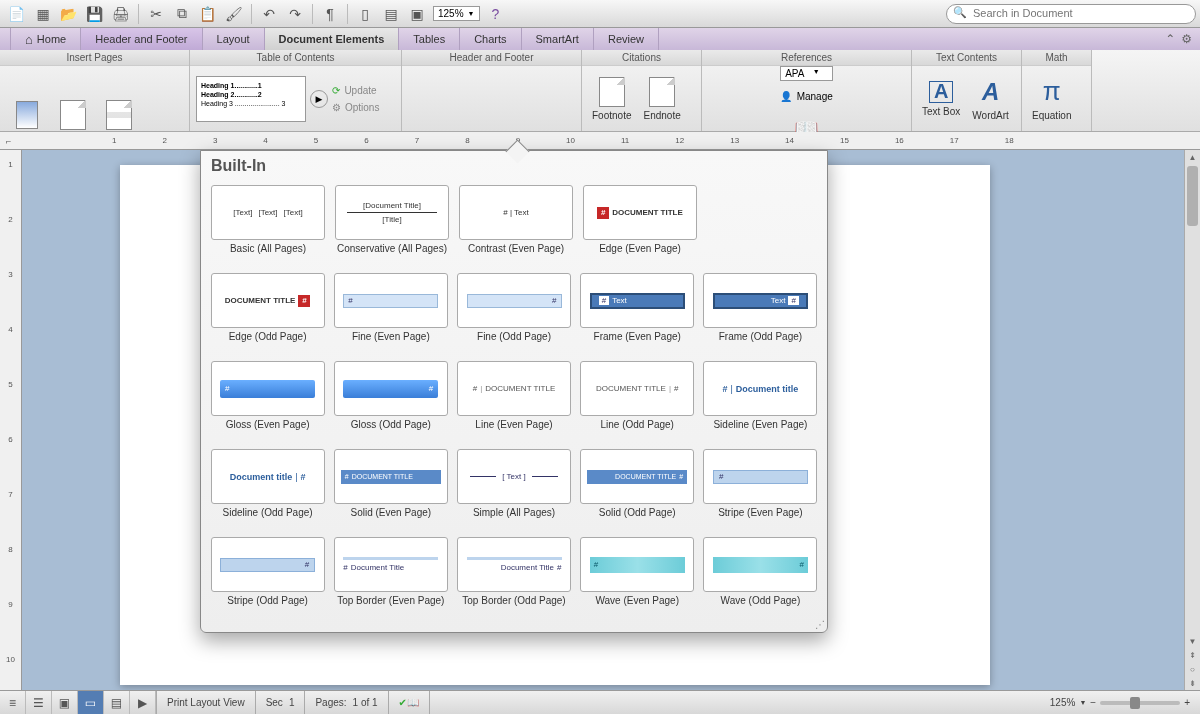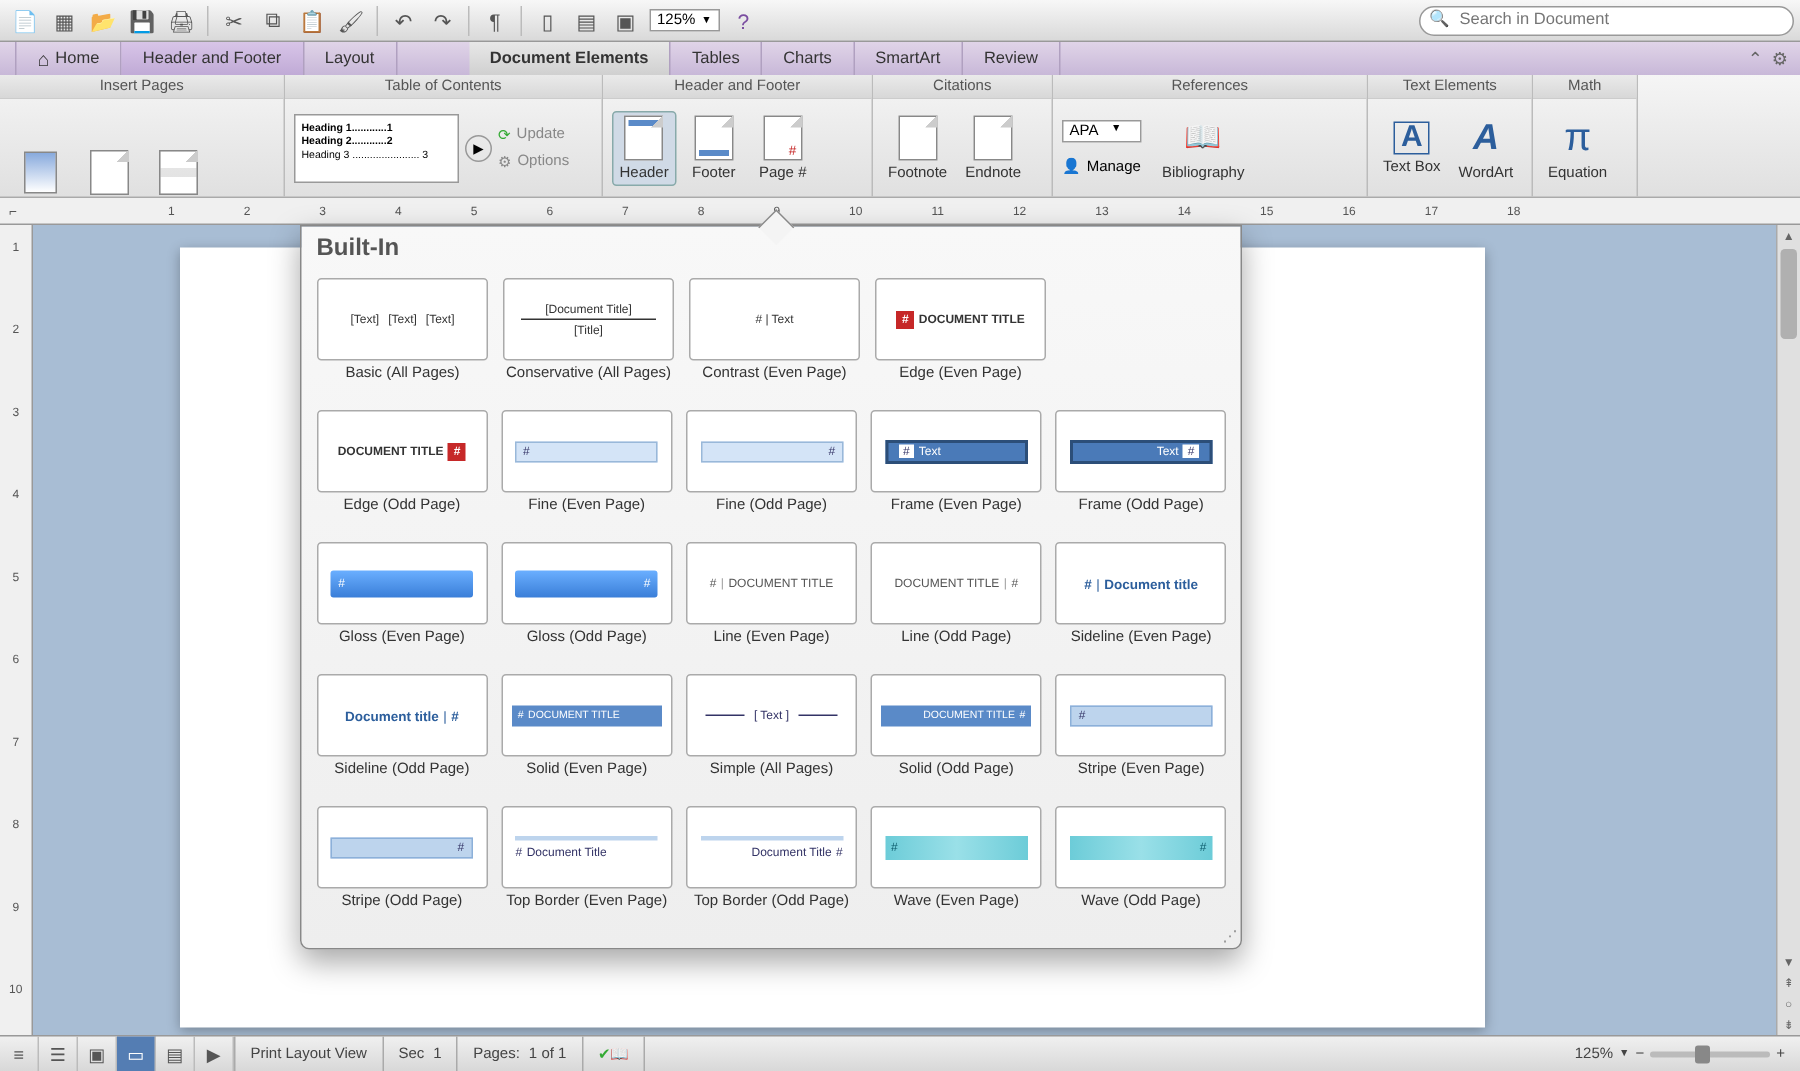--- a/index.html
+++ b/index.html
@@ -11,21 +11,21 @@
 .toolbar-sep { width: 1px; height: 20px; background: #bbb; margin: 0 4px; }
 .zoom-box { background: white; border: 1px solid #999; padding: 1px 4px; font-size: 10px; margin: 0 3px; display:flex; align-items:center; }
 .search-box { margin-left: auto; background: white; border: 1px solid #999; border-radius: 12px; padding: 2px 10px 2px 26px; width: 250px; height: 20px; position: relative; }
 .search-box::before { content: "🔍"; position: absolute; left: 6px; top: 1px; font-size: 11px; color: #888; }
 .search-input { border: none; outline: none; font-size: 11px; width: 100%; }
 
 
 .tab-bar { height: 22px; background: linear-gradient(#e0d4e8, #c8b8d8); display: flex; align-items: stretch; }
 .tab { padding: 0 14px; display: flex; align-items: center; font-size: 11px; color: #333; border-right: 1px solid #b0a0c0; cursor: pointer; white-space: nowrap; }
 .tab:first-child { border-left: 1px solid #b0a0c0; margin-left: 10px; }
-.tab.active { background: linear-gradient(#e8e8e8, #d0d0d0); font-weight: bold; margin-left: 48px; }
+.tab.active { background: linear-gradient(#e8e8e8, #d0d0d0); font-weight: bold; }
 .tab.home::before { content: "⌂"; margin-right: 4px; font-size: 13px; }
 .tab-end { margin-left: auto; display: flex; align-items: center; padding-right: 8px; gap: 6px; font-size: 12px; color: #666; }
 
 
 .ribbon { height: 82px; background: linear-gradient(#f5f5f5, #e0e0e0); border-bottom: 1px solid #aaa; display: flex; }
 .ribbon-group { border-right: 1px solid #bbb; display: flex; flex-direction: column; }
 .ribbon-group-title { font-size: 10px; text-align: center; color: #555; padding: 2px 0; background: linear-gradient(#eaeaea, #d8d8d8); border-bottom: 1px solid #ccc; }
 .ribbon-group-body { flex: 1; display: flex; align-items: center; padding: 0 6px; gap: 4px; }
 .ribbon-btn { display: flex; flex-direction: column; align-items: center; gap: 3px; padding: 2px 4px; cursor: pointer; font-size: 10px; color: #333; min-width: 42px; }
 .ribbon-btn-icon { width: 30px; height: 30px; display: flex; align-items: center; justify-content: center; font-size: 20px; }
@@ -200,40 +200,20 @@
         <div class="ribbon-opt-item">
             <span>⚙</span>
             <span>Options</span>
           </div>
       </div>
     </div>
   </div>
 
   <div class="ribbon-group" style="width:180px;">
     <div class="ribbon-group-title">Header and Footer</div>
-    <div class="ribbon-group-body">
-      <div class="ribbon-btn" style="background:#d0dae6;border:1px solid #8aa;border-radius:3px;">
-        <div class="ribbon-btn-icon">
-            <div class="page-icon header"></div>
-          </div>
-        <div class="ribbon-btn-label">Header</div>
-      </div>
-      <div class="ribbon-btn">
-        <div class="ribbon-btn-icon">
-            <div class="page-icon footer"></div>
-          </div>
-        <div class="ribbon-btn-label">Footer</div>
-      </div>
-      <div class="ribbon-btn">
-        <div class="ribbon-btn-icon">
-            <div class="page-icon pagenum"></div>
-          </div>
-        <div class="ribbon-btn-label">Page #</div>
-      </div>
-    </div>
   </div>
 
   <div class="ribbon-group" style="width:120px;">
     <div class="ribbon-group-title">Citations</div>
     <div class="ribbon-group-body">
       <div class="ribbon-btn">
         <div class="ribbon-btn-icon">
             <div class="page-icon"></div>
           </div>
         <div class="ribbon-btn-label">Footnote</div>
@@ -242,37 +222,37 @@
         <div class="ribbon-btn-icon">
             <div class="page-icon"></div>
           </div>
         <div class="ribbon-btn-label">Endnote</div>
       </div>
     </div>
   </div>
 
   <div class="ribbon-group" style="width:210px;">
     <div class="ribbon-group-title">References</div>
-    <div class="ribbon-group-body" style="gap:10px;">
+    <div class="ribbon-group-body" style="gap:10px;flex-direction:column;">
       <div style="display:flex;flex-direction:column;gap:6px;">
         <div class="ref-select"><span>APA</span> <span style="float:right;font-size:7px;">▼</span></div>
         <div class="ribbon-opt-item" style="font-size:10px;">
             <span>👤</span>
             <span>Manage</span>
           </div>
       </div>
       <div class="ribbon-btn">
         <div class="ribbon-btn-icon">📖</div>
         <div class="ribbon-btn-label">Bibliography</div>
       </div>
     </div>
   </div>
 
   <div class="ribbon-group" style="width:110px;">
-    <div class="ribbon-group-title">Text Elements</div>
+    <div class="ribbon-group-title">Text Contents</div>
     <div class="ribbon-group-body">
       <div class="ribbon-btn">
         <div class="ribbon-btn-icon" style="color:#2c5e9c;font-weight:bold;border:1px solid #2c5e9c;width:24px;height:22px;">A</div>
         <div class="ribbon-btn-label">Text Box</div>
       </div>
       <div class="ribbon-btn">
         <div class="ribbon-btn-icon" style="color:#2c5e9c;font-style:italic;font-weight:bold;font-size:24px;">A</div>
         <div class="ribbon-btn-label">WordArt</div>
       </div>
     </div>

